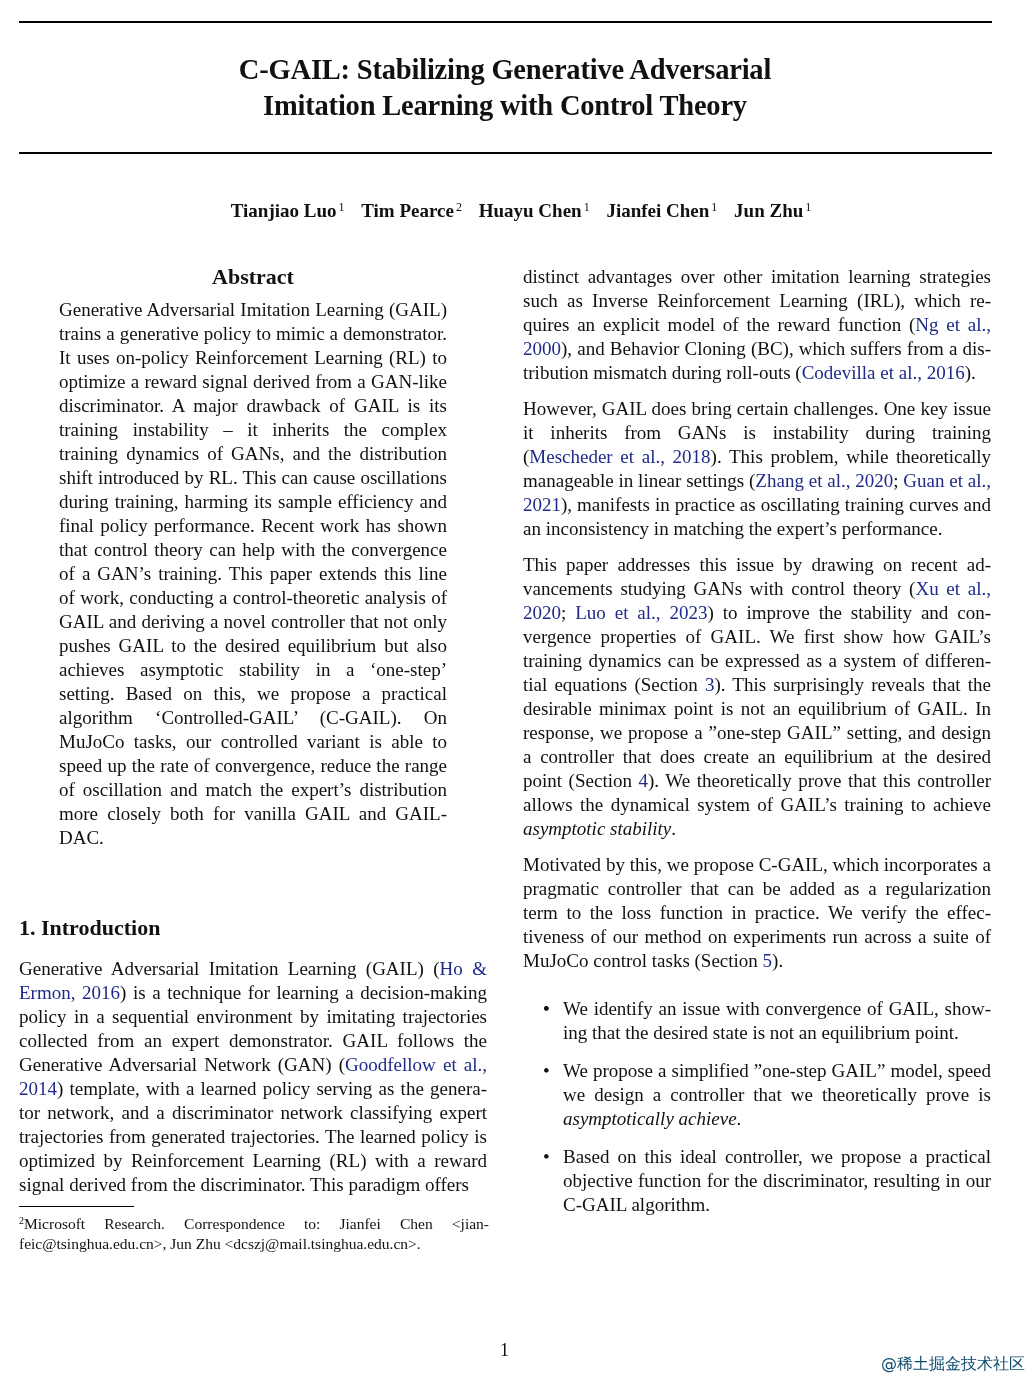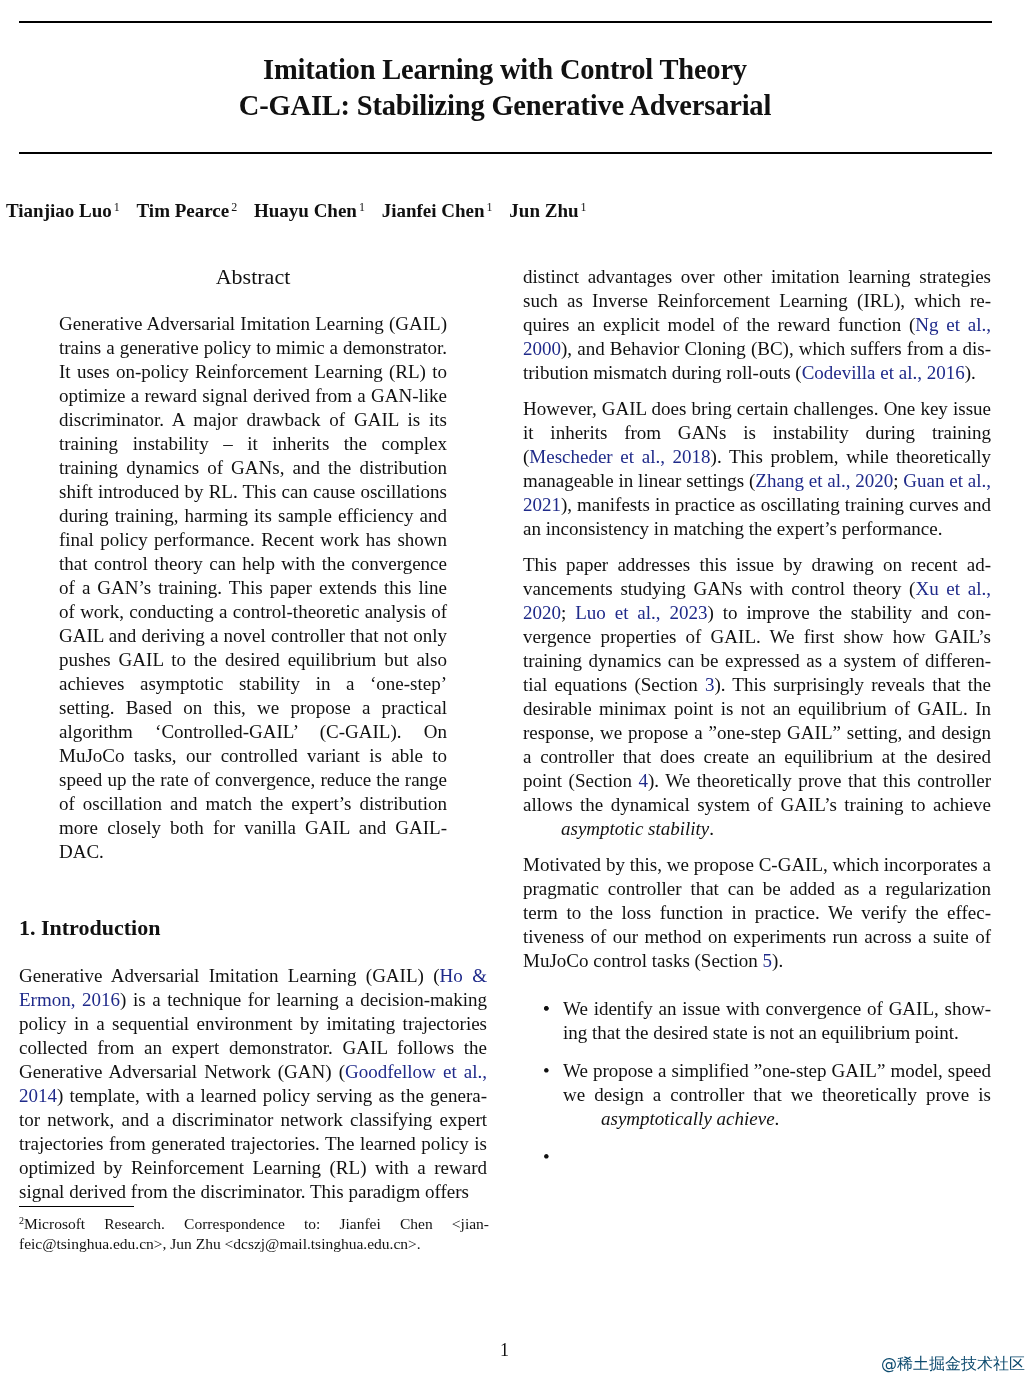--- a/index.html
+++ b/index.html
@@ -8,35 +8,35 @@
     font-family: "Liberation Serif", "DejaVu Serif", serif; color: #111;
   }
   .rule { position: absolute; left: 19px; width: 973px; background: #000; }
   .rule.top { top: 21px; height: 2px; }
   .rule.mid { top: 152px; height: 2px; }
   .title {
     position: absolute; left: 0; width: 1010px; top: 52px; text-align: center;
     font-weight: bold; font-size: 28.5px; line-height: 36px; letter-spacing: -0.2px;
   }
   .authors {
-    position: absolute; left: 0; width: 1010px; top: 195px; text-align: left;
+    position: absolute; left: 16px; width: 1010px; top: 195px; text-align: center;
     font-weight: bold; font-size: 19px; line-height: 24px;
   }
   .authors .author { margin: 0 6px; }
   .authors sup { font-weight: normal; font-size: 12px; vertical-align: 6px; margin-left: 2px; }
   .col { position: absolute; font-size: 19px; line-height: 24px; }
   .col p { margin: 0; text-align: justify; hyphens: manual; }
   .abstract-col { left: 59px; width: 388px; top: 262px; }
-  .abstract-heading { text-align: center; font-weight: normal; font-size: 22px; line-height: 30px; margin-bottom: 20px; }
+  .abstract-heading { text-align: center; font-weight: bold; font-size: 22px; line-height: 30px; margin-bottom: 6px; }
   .intro-col { left: 19px; width: 468px; top: 913px; }
-  .section-heading { font-weight: bold; font-size: 22px; line-height: 30px; margin-bottom: 21px; }
+  .section-heading { font-weight: bold; font-size: 22px; line-height: 30px; margin-bottom: 14px; }
   .right-col { left: 523px; width: 468px; top: 265px; }
   .right-col p { margin-bottom: 12px; }
   .link { color: #1f2a8a; }
-  em { font-style: italic; margin-left: 38px; }
+  em { font-style: italic; }
   ul.contrib { list-style: none; margin: 24px 0 0 0; padding: 0; }
   ul.contrib li { position: relative; padding-left: 40px; margin-bottom: 14px; text-align: justify; }
   ul.contrib li .bullet { position: absolute; left: 20px; top: 0; }
   .footnote-rule { position: absolute; left: 19px; top: 1206px; width: 115px; height: 1px; background: #000; }
   .footnotes {
     position: absolute; left: 19px; width: 470px; top: 1211px;
     font-size: 15.5px; line-height: 20px; text-align: justify;
   }
   .footnotes sup { font-size: 10px; vertical-align: 5px; }
   .footnotes .fn1 { text-indent: 30px; display: block; }
@@ -45,22 +45,22 @@
     position: absolute; right: 8px; top: 1354px; font-family: "DejaVu Sans", sans-serif;
     font-size: 16px; color: #0c4a6e;
   }
 </style>
 </head>
 <body>
 
 <div class="rule top"></div>
 
 <div class="title">
+  <div>C-GAIL: Stabilizing Generative Adversarial</div>
   <div>Imitation Learning with Control Theory</div>
-  <div>C-GAIL: Stabilizing Generative Adversarial</div>
 </div>
 
 <div class="rule mid"></div>
 
 <div class="authors">
   <span class="author"><span>Tianjiao Luo</span><sup>1</sup></span>
   <span class="author"><span>Tim Pearce</span><sup>2</sup></span>
   <span class="author"><span>Huayu Chen</span><sup>1</sup></span>
   <span class="author"><span>Jianfei Chen</span><sup>1</sup></span>
   <span class="author"><span>Jun Zhu</span><sup>1</sup></span>
@@ -88,18 +88,18 @@
 
   <p><span>This paper addresses this issue by drawing on recent ad­vancements studying GANs with control theory (</span><a class="link">Xu et al., 2020</a><span>; </span><a class="link">Luo et al., 2023</a><span>) to improve the stability and con­vergence properties of GAIL. We first show how GAIL’s training dynamics can be expressed as a system of differen­tial equations (Section </span><a class="link">3</a><span>). This surprisingly reveals that the desirable minimax point is not an equilibrium of GAIL. In response, we propose a ”one-step GAIL” setting, and design a controller that does create an equilibrium at the desired point (Section </span><a class="link">4</a><span>). We theoretically prove that this controller allows the dynamical system of GAIL’s training to achieve </span><em>asymptotic stability</em><span>.</span></p>
 
   <p><span>Motivated by this, we propose C-GAIL, which incorporates a pragmatic controller that can be added as a regularization term to the loss function in practice. We verify the effec­tiveness of our method on experiments run across a suite of MuJoCo control tasks (Section </span><a class="link">5</a><span>).</span></p>
 
 
   <ul class="contrib">
     <li><span class="bullet">•</span></li>
     <li><span class="bullet">•</span><span>We identify an issue with convergence of GAIL, show­ing that the desired state is not an equilibrium point.</span></li>
     <li><span class="bullet">•</span><span>We propose a simplified ”one-step GAIL” model, speed we design a controller that we theoretically prove is </span><em>asymptotically achieve</em><span>.</span></li>
-    <li><span class="bullet">•</span></li>
+    <li><span class="bullet">•</span><span>Based on this ideal controller, we propose a practical objective function for the discriminator, resulting in our C-GAIL algorithm.</span></li>
   </ul>
 </div>
 
 <div class="page-number">1</div>
 <div class="watermark">@稀土掘金技术社区</div>
 
 </body></html>

